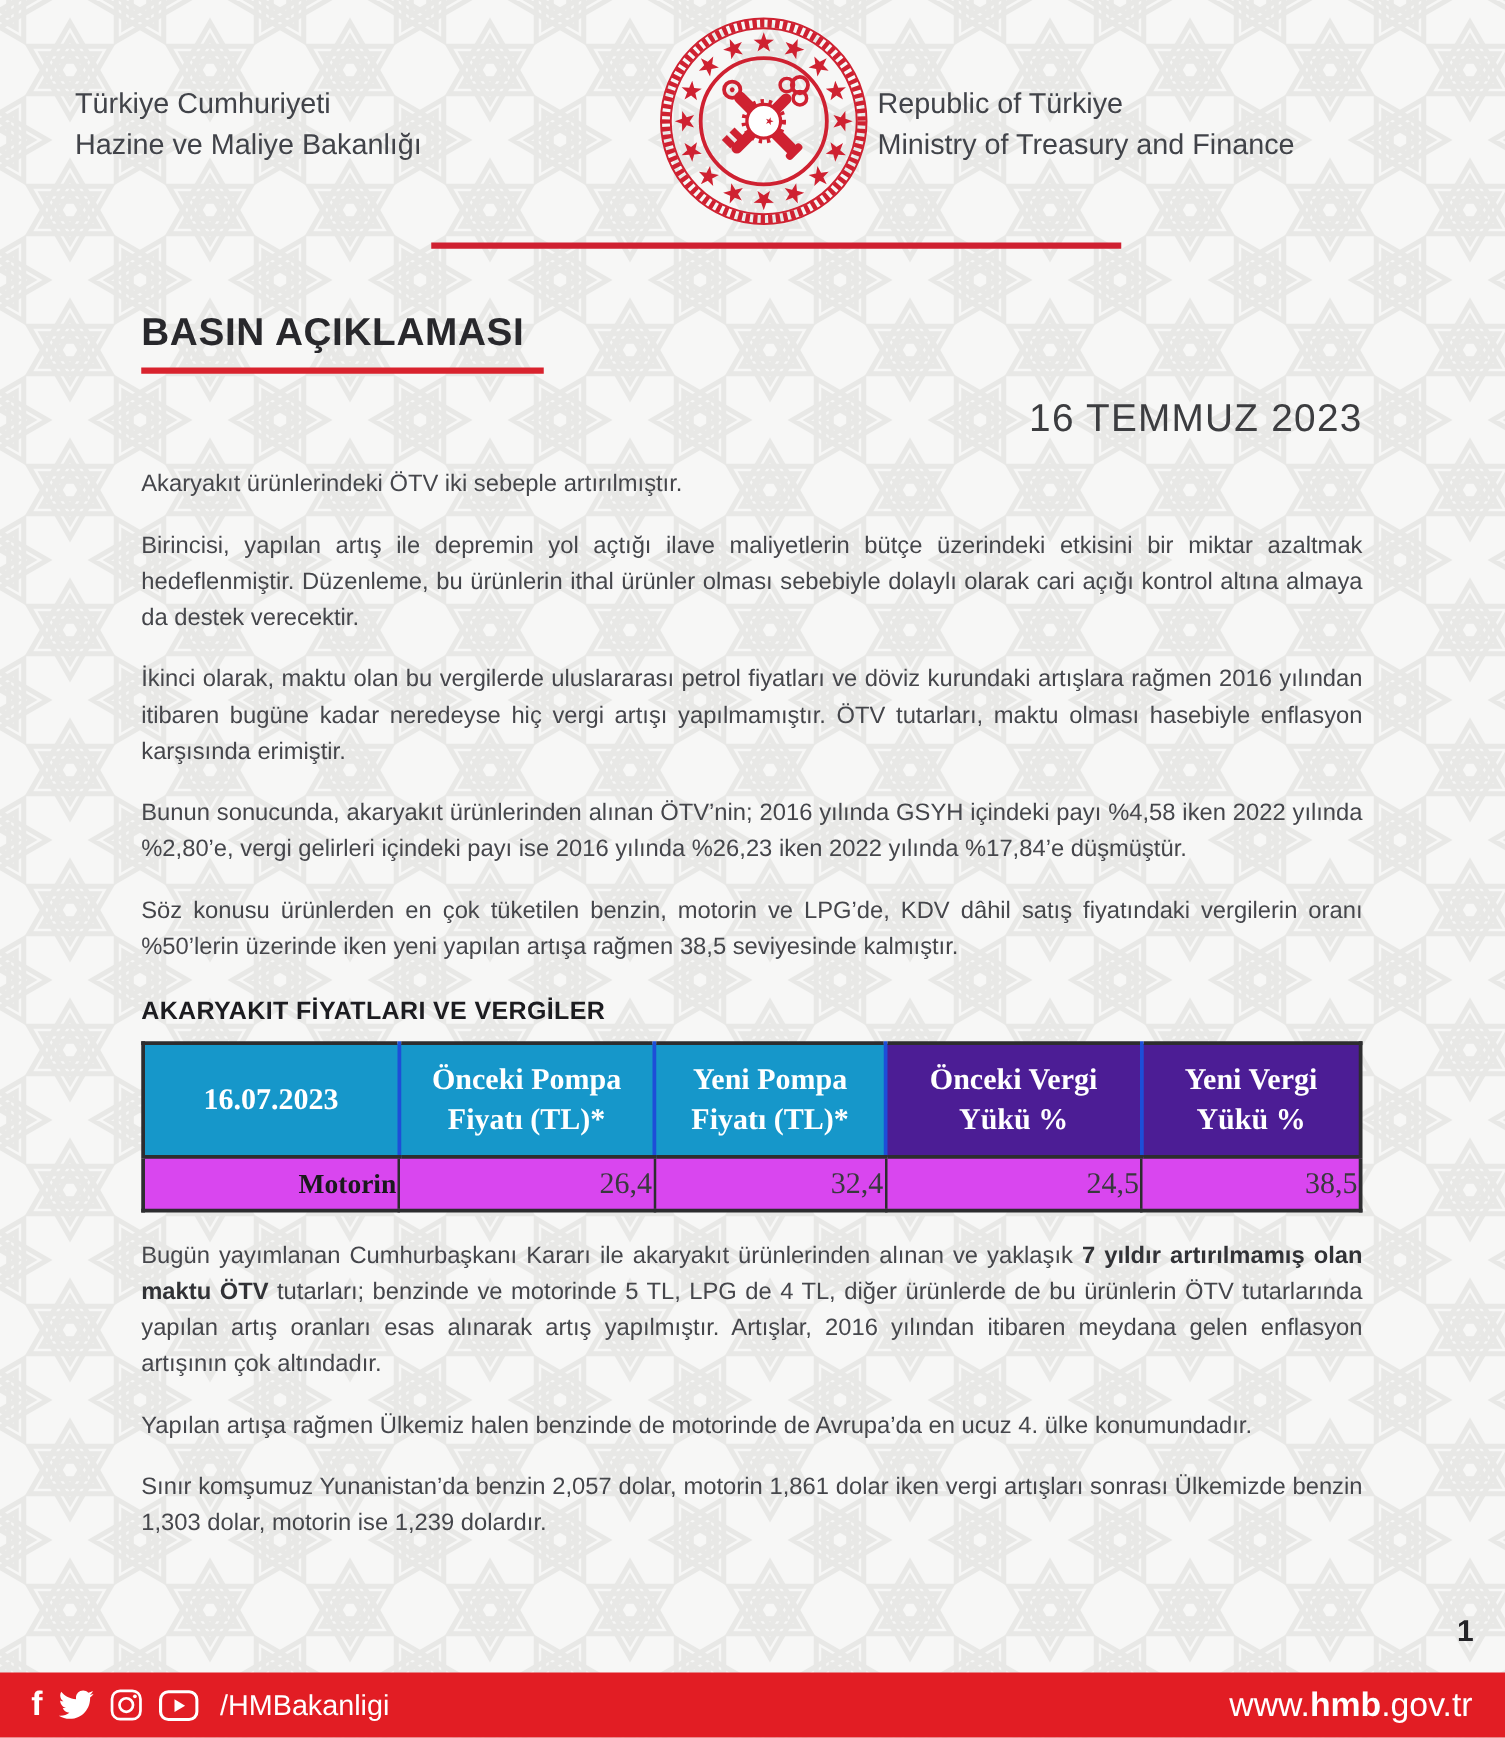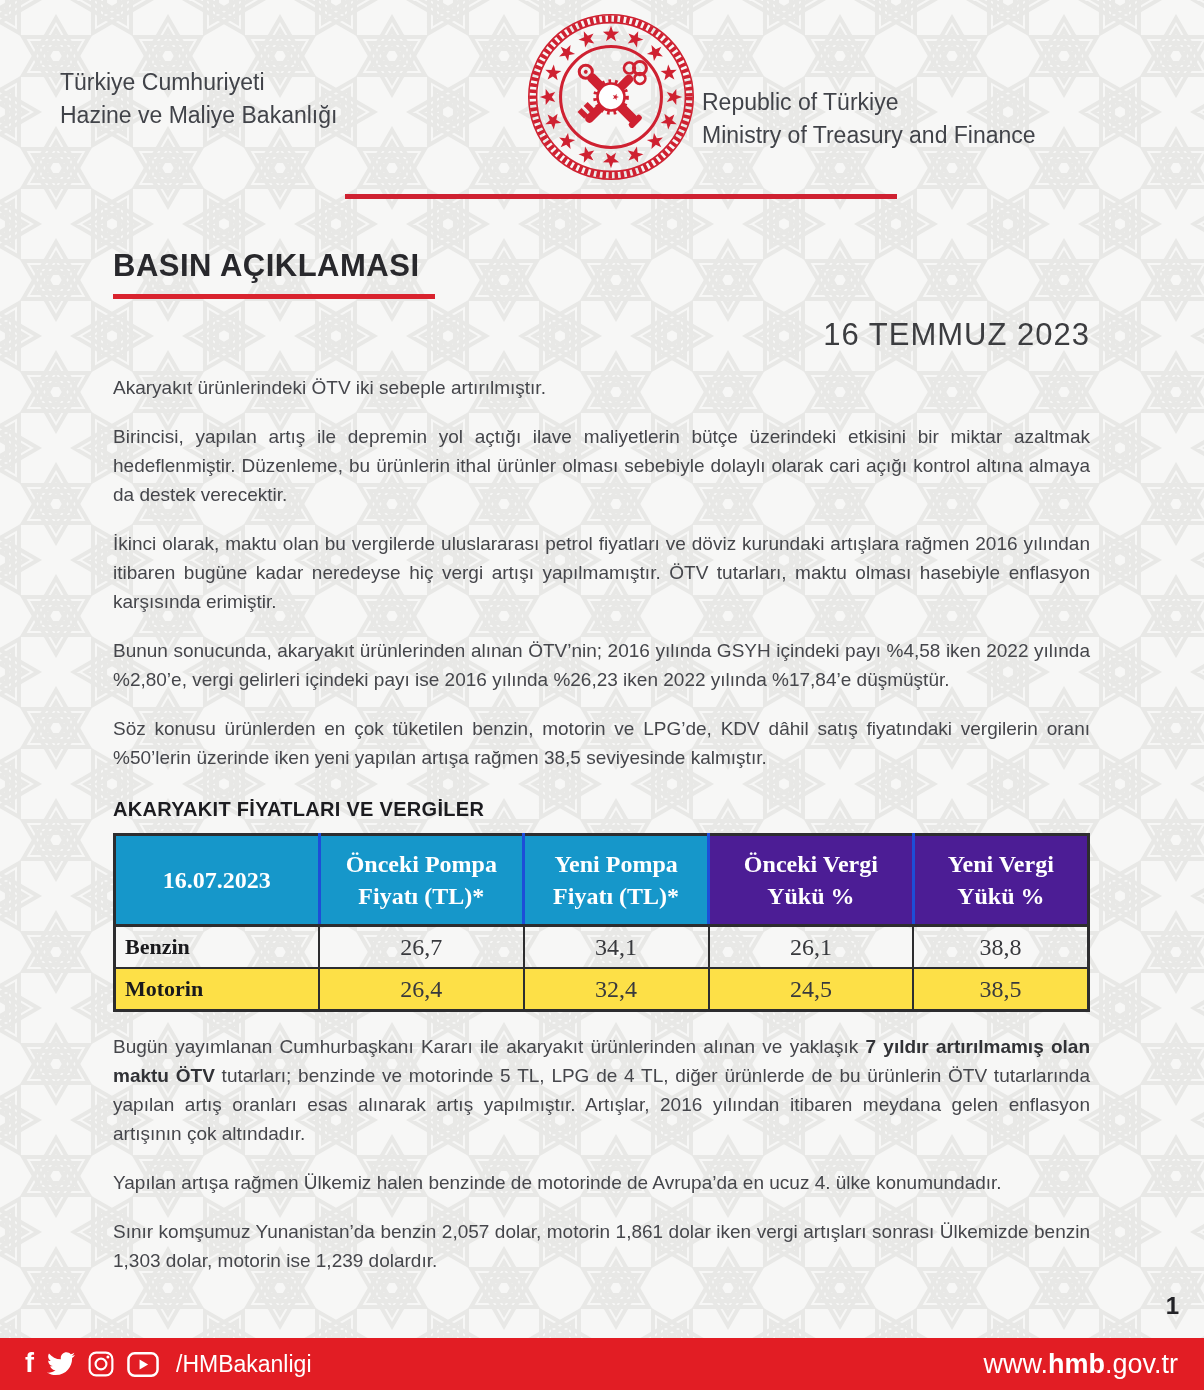--- a/index.html
+++ b/index.html
@@ -9,21 +9,21 @@
     font-family:"Liberation Sans","DejaVu Sans",sans-serif;
     -webkit-font-smoothing:antialiased;
   }
   .bg-pattern{position:absolute;left:0;top:0;width:1204px;height:1390px;z-index:0;}
   .layer{position:relative;z-index:1;}
 
   
   .org-left{position:absolute;left:60px;top:66px;width:458px;
     font-size:23px;line-height:33px;color:#414349;}
   .org-right{position:absolute;left:702px;top:66px;width:460px;text-align:left;
-    font-size:23px;line-height:33px;color:#414349;margin-top:20px;}
+    font-size:23px;line-height:33px;color:#414349;}
   .emblem{position:absolute;left:524px;top:10px;width:174px;height:174px;}
   .header-divider{position:absolute;left:345px;top:194px;width:552px;height:5px;background:#cf2131;}
 
   
   .content{position:absolute;left:113px;top:248px;width:977px;z-index:1;}
   .doc-title{font-size:31px;font-weight:bold;color:#28282c;letter-spacing:.5px;margin:0;}
   .title-underline{width:322px;height:5px;background:#d9232e;margin-top:10px;}
   .doc-date{margin-top:18px;text-align:right;font-size:31px;color:#3c3d40;letter-spacing:1px;}
   .para{margin:20px 0 0 0;text-align:justify;font-size:19px;line-height:29px;color:#45464b;}
   .para b{color:#313236;}
@@ -35,21 +35,21 @@
     font-size:24px;font-weight:bold;color:#ffffff;text-align:center;
     padding:12px 6px;line-height:32px;border-left:3px solid #1d4ed8;border-bottom:3px solid #2d2d2f;
   }
   table.fuel th:first-child{border-left:none;}
   table.fuel th.c-light{background:#1697ca;}
   table.fuel th.c-dark{background:#4c1d95;}
   table.fuel col.w1{width:21%;} table.fuel col.w2{width:21%;} table.fuel col.w3{width:19%;}
   table.fuel col.w4{width:21%;} table.fuel col.w5{width:18%;}
   table.fuel td{border:2.5px solid #2d2d2f;height:38px;font-size:24px;color:#38393d;text-align:center;}
   table.fuel td.rowlabel{font-size:22px;font-weight:bold;color:#19191c;text-align:left;padding-left:9px;}
-  table.fuel tr.alt td{background:#fde047;}
+  table.fuel tr.alt td{background:#d946ef;text-align:right;}
 
   
   .page-number{position:absolute;right:25px;top:1292px;font-size:24px;font-weight:bold;color:#232327;z-index:1;}
   .footer{position:absolute;left:0;bottom:0;width:1204px;height:52px;background:#e21d24;z-index:2;
     display:flex;align-items:center;justify-content:space-between;}
   .footer-left{display:flex;align-items:center;gap:13px;padding-left:25px;}
   .footer-left .fb{color:#fff;font-size:27px;font-weight:bold;line-height:1;transform:translateY(-1px);}
   .footer-left svg{display:block;}
   .social-handle{color:#fff;font-size:23px;margin-left:4px;}
   .website{padding-right:26px;color:#fff;font-size:27px;}
@@ -167,27 +167,20 @@
     <thead>
       <tr>
         <th class="c-light">16.07.2023</th>
         <th class="c-light">Önceki Pompa Fiyatı (TL)*</th>
         <th class="c-light">Yeni Pompa Fiyatı (TL)*</th>
         <th class="c-dark">Önceki Vergi Yükü %</th>
         <th class="c-dark">Yeni Vergi Yükü %</th>
       </tr>
     </thead>
     <tbody>
-      <tr>
-        <td class="rowlabel">Benzin</td>
-        <td>26,7</td>
-        <td>34,1</td>
-        <td>26,1</td>
-        <td>38,8</td>
-      </tr>
       <tr class="alt">
         <td class="rowlabel">Motorin</td>
         <td>26,4</td>
         <td>32,4</td>
         <td>24,5</td>
         <td>38,5</td>
       </tr>
     </tbody>
   </table>
 

